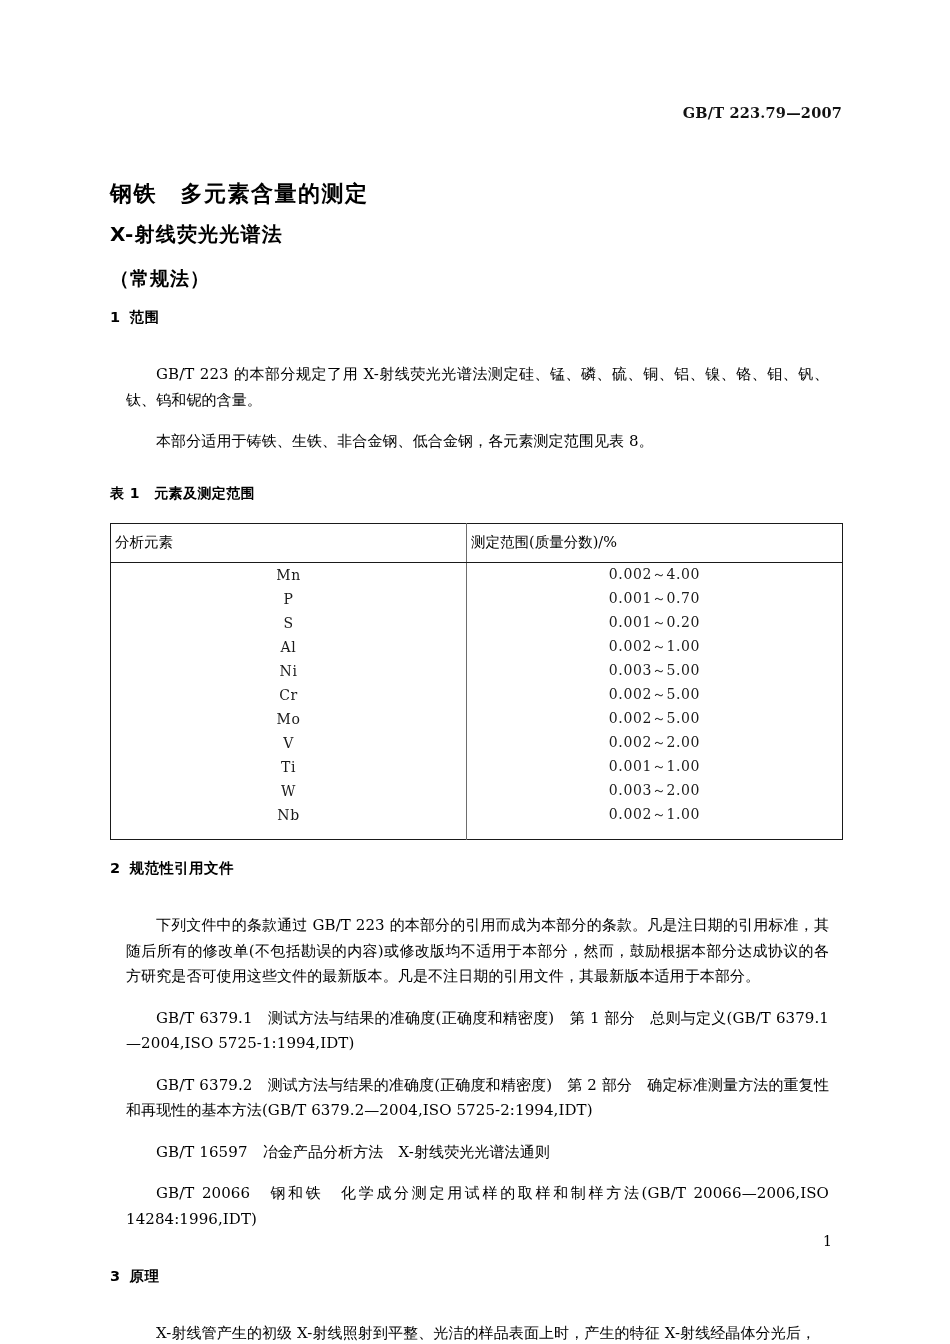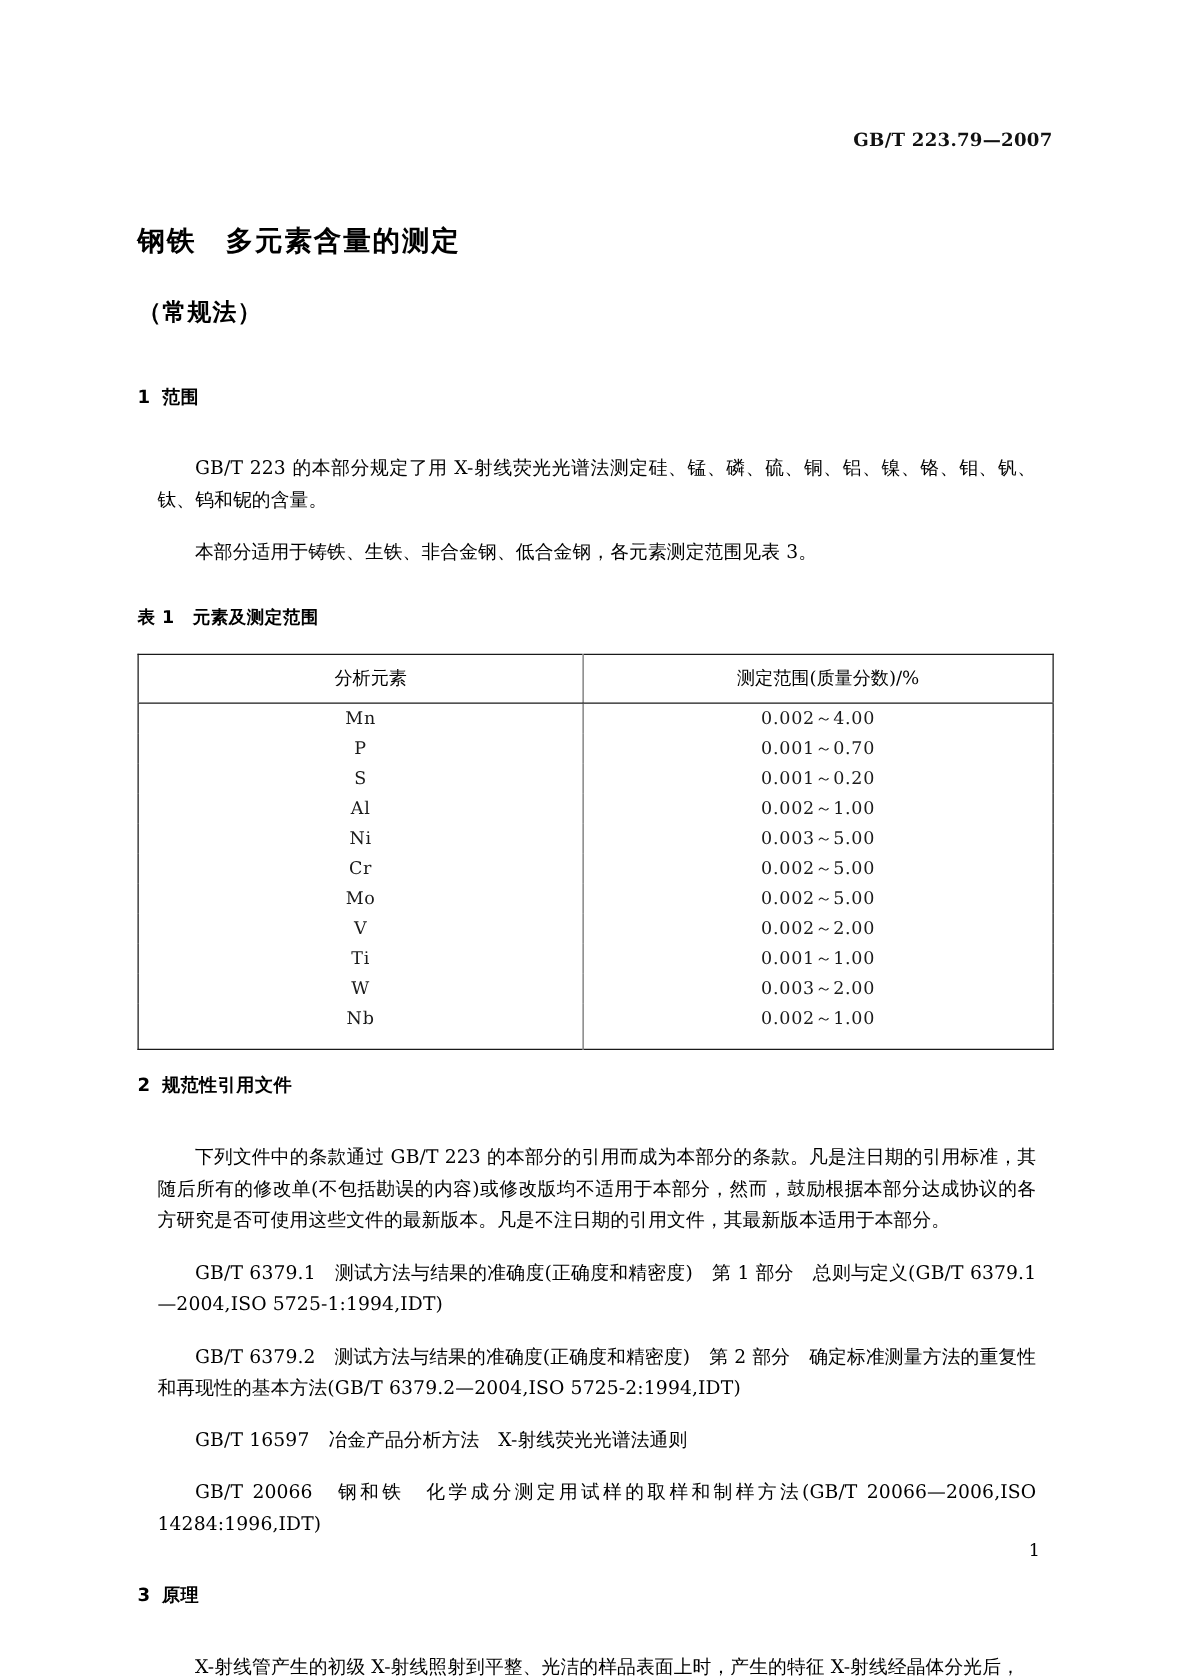--- a/index.html
+++ b/index.html
@@ -63,21 +63,21 @@
     line-height: 32px;
     margin-top: 8px;
     color: #000;
   }
   .title-line-3 {
     font-family: "DejaVu Sans", "Liberation Sans", sans-serif;
     font-size: 19px;
     font-weight: bold;
     letter-spacing: 1px;
     line-height: 32px;
-    margin-top: 24px;
+    margin-top: 12px;
     color: #000;
   }
 
   
   .content {
     position: absolute;
     left: 110px;
     top: 308px;
     width: 735px;
   }
@@ -124,22 +124,22 @@
     width: 732px;
     table-layout: fixed;
     border: 1.6px solid #1a1a1a;
   }
   table.elem-table col.c1 { width: 356px; }
   table.elem-table col.c2 { width: 376px; }
 
   table.elem-table thead th {
     font-size: 14.5px;
     font-weight: normal;
-    text-align: center;
-    padding: 9px 0 10px 16px;
+    text-align: left;
+    padding: 9px 0 10px 4px;
     border-bottom: 1.6px solid #1a1a1a;
     color: #000;
   }
   table.elem-table thead th.th-left {
     border-right: 1.1px solid #6d6d6d;
   }
   table.elem-table tbody td {
     font-size: 14px;
     text-align: center;
     padding: 1.5px 0;
@@ -168,31 +168,32 @@
 <body>
 
 <div class="page">
 
   <div class="running-header">
     <span class="gbt">GB/T 223.79—2007</span>
   </div>
 
   <div class="title-block">
     <div class="title-line-1">钢铁　多元素含量的测定</div>
+    <div class="title-line-2">X-射线荧光光谱法</div>
     <div class="title-line-3">（常规法）</div>
   </div>
 
   <div class="content">
 
     <div class="clause-heading">
       <span class="num">1</span><span>范围</span>
     </div>
     <div class="gap-md"></div>
     <p class="para indent">GB/T 223 的本部分规定了用 X-射线荧光光谱法测定硅、锰、磷、硫、铜、铝、镍、铬、钼、钒、钛、钨和铌的含量。</p>
-    <p class="para indent">本部分适用于铸铁、生铁、非合金钢、低合金钢，各元素测定范围见表 3。</p>
+    <p class="para indent">本部分适用于铸铁、生铁、非合金钢、低合金钢，各元素测定范围见表 8。</p>
 
     <div class="gap-sm"></div>
 
     <div class="table-caption">表 1　元素及测定范围</div>
     <table class="elem-table">
       <colgroup>
           <col class="c1">
           <col class="c2">
         </colgroup>
       <thead>

